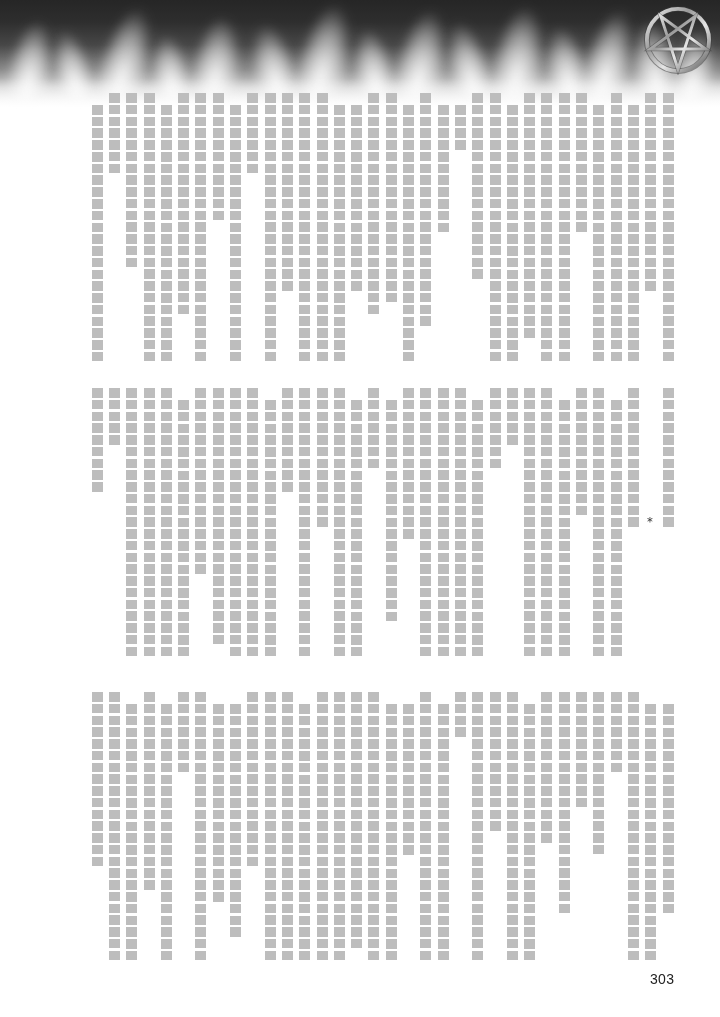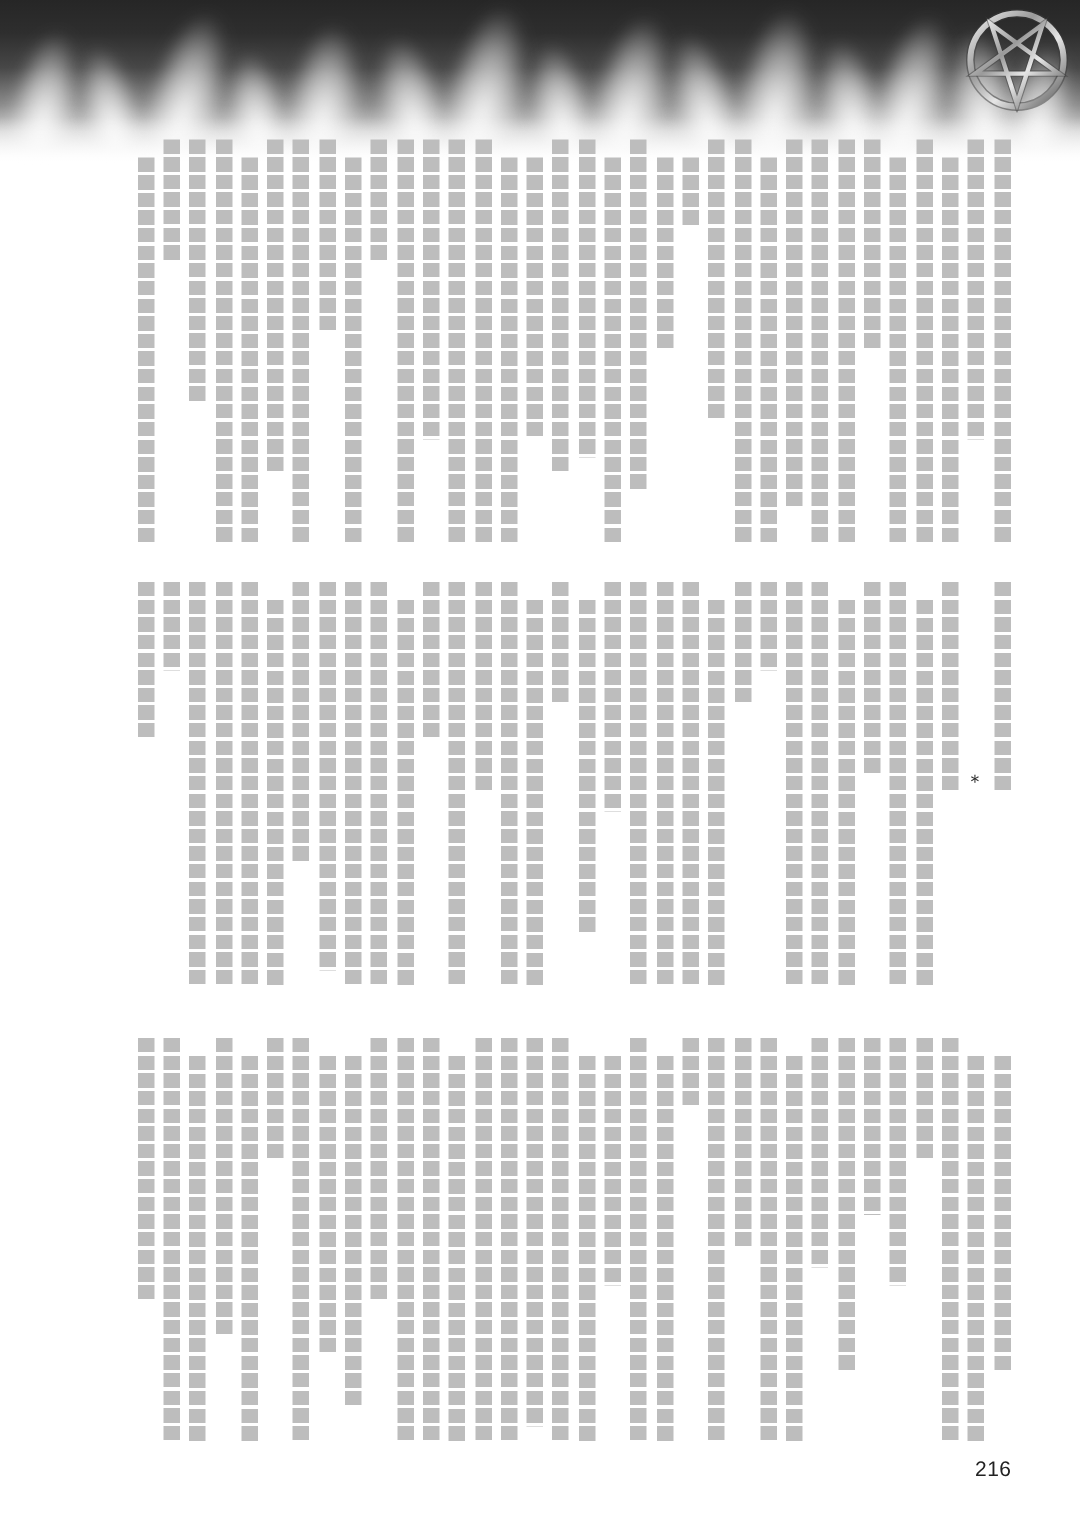--- a/index.html
+++ b/index.html
@@ -176,13 +176,13 @@
     <div class="col" style="left: 178.1px; top: 0px; height: 82.25px;"></div>
     <div class="col" style="left: 160.8px; top: 11.75px; height: 258.5px;"></div>
     <div class="col" style="left: 143.5px; top: 0px; height: 199.75px;"></div>
     <div class="col" style="left: 126.2px; top: 11.75px; height: 258.5px;"></div>
     <div class="col" style="left: 108.9px; top: 0px; height: 270.25px;"></div>
     <div class="col" style="left: 91.6px; top: 0px; height: 176.25px;"></div>
   </div>
 
 <div class="section-break">＊</div>
 
-<div class="page-number">216</div>
+<div class="page-number">303</div>
 
 </body></html>

